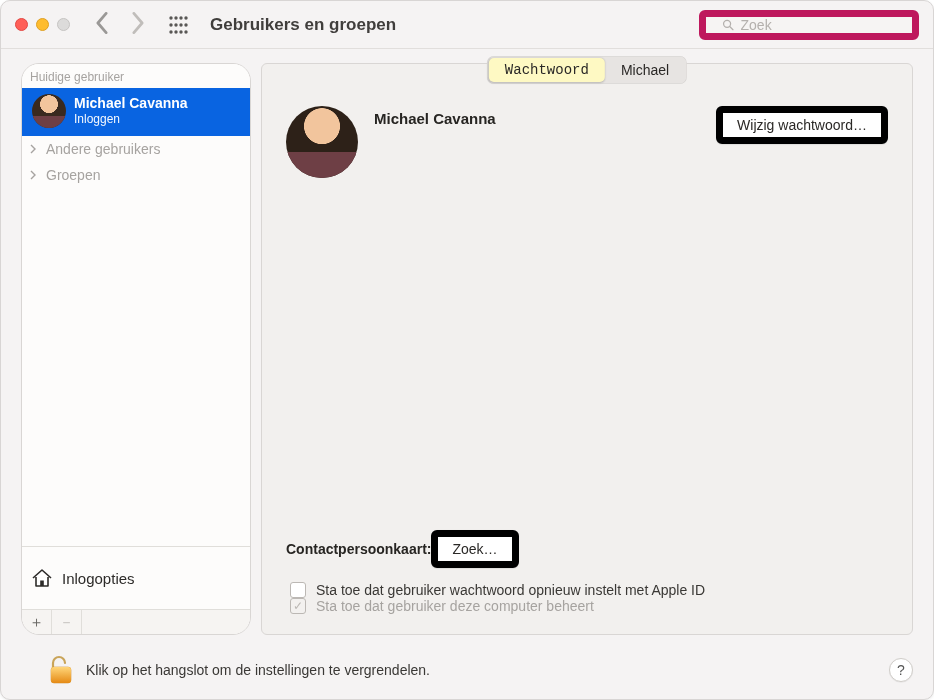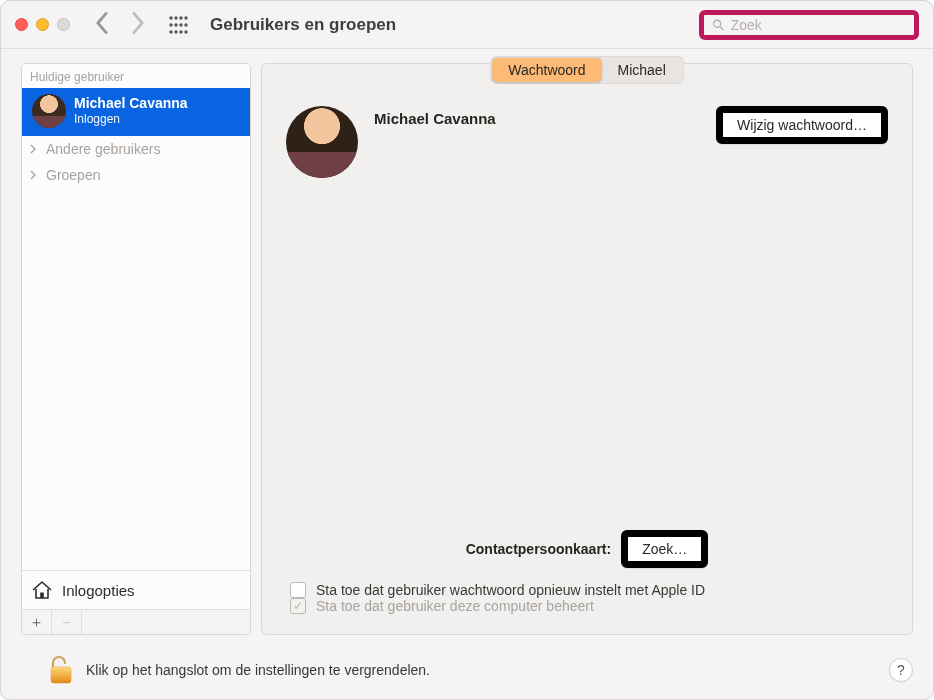--- a/index.html
+++ b/index.html
@@ -37,23 +37,23 @@
   .nav-arrows { display: flex; gap: 20px; margin-left: 6px; }
   .nav-arrows svg { width: 16px; height: 22px; fill: #9a9896; cursor: pointer; }
   .grid-icon { margin-left: 10px; width: 20px; height: 20px; cursor: pointer; }
   .grid-icon svg { width: 20px; height: 20px; fill: #595755; }
   .title { font-size: 17px; font-weight: 600; color: #403e3c; margin-left: 10px; }
   .spacer { flex: 1; }
   .searchbox {
     display: flex; align-items: center;
     height: 30px; width: 220px;
     background: #f6f4f3;
-    border: 5px solid #be185d;
+    border: 7px solid #be185d;
     border-radius: 6px;
-    padding: 0 8px;
+    padding: 0 16px;
     color: #b4b0ad; gap: 6px;
   }
   .searchbox input {
     border: none; outline: none; background: transparent;
     font-size: 14px; width: 100%; color: #555;
   }
   .searchbox input::placeholder { color: #b4b0ad; }
   
   .body {
     flex: 1;
@@ -62,21 +62,21 @@
     gap: 10px;
     position: relative;
     overflow: hidden;
   }
   
   .sidebar {
     width: 230px;
     display: flex; flex-direction: column;
     background: #fdfcfb;
     border: 1px solid #d9d6d4;
-    border-radius: 5px;
+    border-radius: 18px;
     overflow: hidden;
   }
   .sb-header {
     font-size: 12px;
     color: #a6a3a0;
     padding: 6px 8px 4px 8px;
     background: #fdfcfb;
   }
   .sb-current {
     display: flex; align-items: center; gap: 8px;
@@ -99,21 +99,21 @@
   .sb-item {
     display: flex; align-items: center; gap: 8px;
     padding: 5px 8px 5px 6px;
     color: #a6a3a0; font-size: 14px;
     cursor: pointer;
   }
   .sb-item svg { width: 10px; height: 10px; fill: #a6a3a0; }
   .sb-flex { flex: 1; }
   .login-options {
     border-top: 1px solid #e0deda;
-    padding: 8px 8px;
+    padding: 20px 8px;
     display: flex; align-items: center; gap: 8px;
     cursor: pointer; font-size: 15px; color: #2d2b29;
   }
   .house-icon { width: 24px; height: 22px; }
   .addremove {
     display: flex; border-top: 1px solid #e0deda;
   }
   .addremove button {
     width: 30px; height: 24px;
     border: none; background: #f6f4f2;
@@ -138,22 +138,23 @@
     border-radius: 7px;
     padding: 2px;
     z-index: 2;
     box-shadow: inset 0 0 0 0.5px rgba(0,0,0,0.08);
   }
   .seg-tabs .seg {
     padding: 4px 16px; font-size: 14px; color: #2a2826;
     border-radius: 5px; cursor: pointer;
   }
   .seg-tabs .seg.active {
-    background: #fdba74;
+    background: #fef9c3;
     box-shadow: 0 0.5px 2px rgba(0,0,0,0.2);
+    font-family: Liberation Mono, monospace;
   }
   .panel {
     flex: 1;
     background: #f2f0ee;
     border: 1px solid #d9d6d4;
     border-radius: 6px;
     padding: 42px 24px 20px 24px;
     display: flex; flex-direction: column;
     position: relative;
   }
@@ -168,21 +169,21 @@
     background: #6e3f45;
   }
   .user-name { font-size: 15px; font-weight: 700; color: #272522; margin-top: 4px; }
   .btn {
     background: #fff; border: 7px solid #000000; border-radius: 6px;
     padding: 4px 14px; font-size: 14px; color: #2a2826; cursor: pointer;
     box-shadow: 0 0.5px 1px rgba(0,0,0,0.08);
   }
   .flex-push { flex: 1; }
   .contacts-row {
-    display: flex; align-items: center; gap: 10px; justify-content: center;
+    display: flex; align-items: center; justify-content: flex-start;
     margin-top: auto;
   }
   .contacts-label { font-size: 14px; font-weight: 600; color: #272522; }
   .checks { margin-top: 14px; display: flex; flex-direction: column; gap: 0; padding-left: 4px; }
   .chk { display: flex; align-items: center; gap: 10px; font-size: 14px; color: #3a3835; }
   .chk.disabled { color: #a6a3a0; }
   .chk .box {
     width: 16px; height: 16px; border-radius: 3px;
     border: 1px solid #bcb8b4; background: #fff;
     display: flex; align-items: center; justify-content: center;

